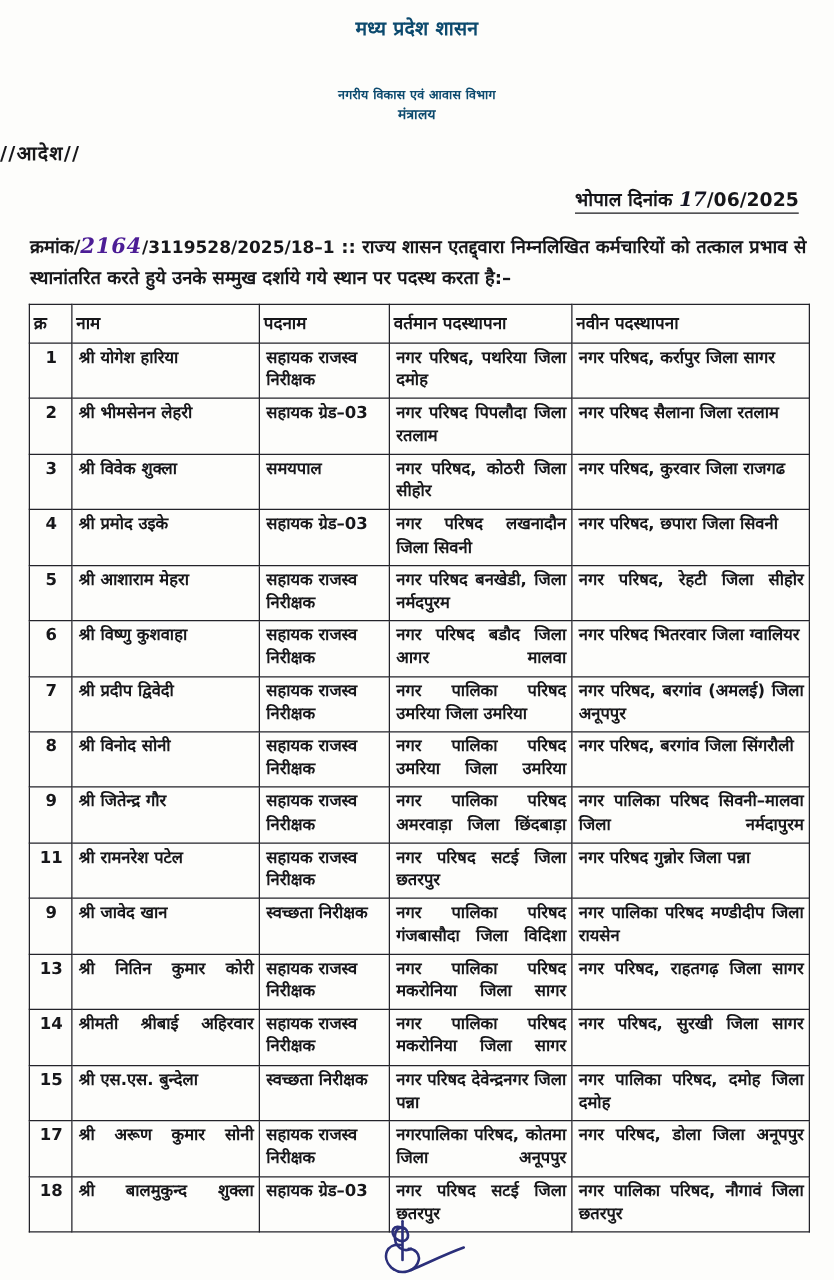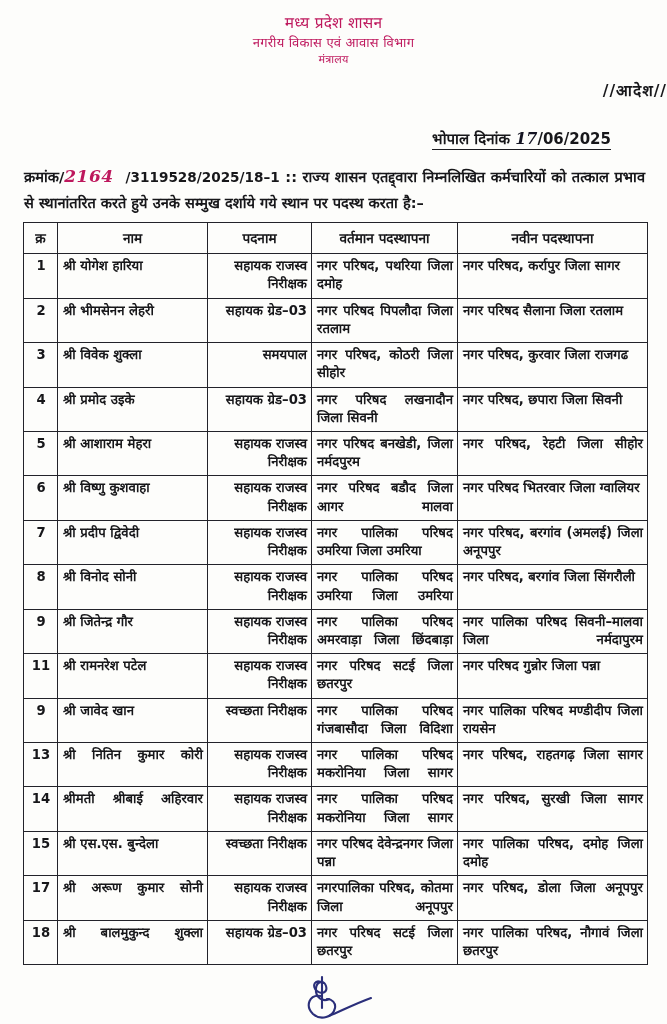--- a/index.html
+++ b/index.html
@@ -23,39 +23,39 @@
   }
 
   
   .letterhead {
     text-align: center;
     padding-top: 12px;
     line-height: 1.42;
   }
   .letterhead .ln {
     font-size: 15.5px;
-    font-weight: 400;
+    font-weight: 700;
     letter-spacing: .2px;
-    color: #be185d;
-  }
-  .letterhead .ln.sub { font-size: 13px; }
+    color: #0c4a6e;
+  }
+  .letterhead .ln.sub { font-size: 10px; margin-top: 36px; }
   .letterhead .ln.min { font-size: 11px; }
 
   .aadesh {
-    text-align: right;
+    text-align: left;
     margin-top: 11px;
     font-size: 15.5px;
     font-weight: 600;
     letter-spacing: 1px;
   }
 
   .datewrap {
     text-align: right;
-    margin-top: 27px;
-    padding-right: 56px;
+    margin-top: 16px;
+    padding-right: 28px;
     font-size: 15px;
     font-weight: 600;
   }
   .datewrap .dateline {
     display: inline-block;
     border-bottom: 1.4px solid #1a1a1f;
     padding-bottom: 1px;
   }
   .hand-date {
     font-family: "DejaVu Serif", serif;
@@ -72,27 +72,26 @@
     line-height: 1.62;
     text-align: justify;
     font-weight: 600;
   }
   .orderno {
     font-family: "DejaVu Serif", serif;
     font-style: italic;
     font-weight: 700;
     font-size: 17px;
     letter-spacing: .5px;
-    color: #be185d;
+    color: #4c1d95;
   }
   .mono-num {
     font-family: "DejaVu Sans", sans-serif;
     font-weight: 600;
     font-size: 13.6px;
-    margin-left: 12px;
   }
 
   
   .tblwrap {
     margin: 8px 20px 0 23px;
   }
   table.order {
     width: 624px;
     border-collapse: collapse;
     table-layout: fixed;
@@ -101,41 +100,41 @@
   table.order td {
     border: 1.15px solid #23232a;
     vertical-align: top;
     padding: 3px 4px 4px 5px;
     font-size: 13.2px;
     line-height: 1.38;
     font-weight: 600;
     color: #17171a;
   }
   table.order th {
-    text-align: center;
+    text-align: left;
     vertical-align: middle;
     height: 26px;
     padding: 2px 3px;
     font-size: 13.6px;
   }
   col.c-sn { width: 34px; }
   col.c-name { width: 150px; }
   col.c-post { width: 104px; }
   col.c-cur { width: 146px; }
   col.c-new { width: 190px; }
 
   td.sn {
     text-align: center;
     vertical-align: middle;
     font-size: 14px;
     font-weight: 700;
     padding-top: 5px;
   }
   td.name { text-align: justify; text-align-last: left; margin-top: 48px; }
-  td.post { text-align: right; }
+  td.post { text-align: left; }
   td.cur  { text-align: justify; text-align-last: left; }
   td.new  { text-align: justify; text-align-last: left; margin-top: 16px; }
 
   td.name.spread,
   td.cur.spread,
   td.new.spread { text-align: justify; text-align-last: justify; }
 
   
   .sig {
     position: absolute;

